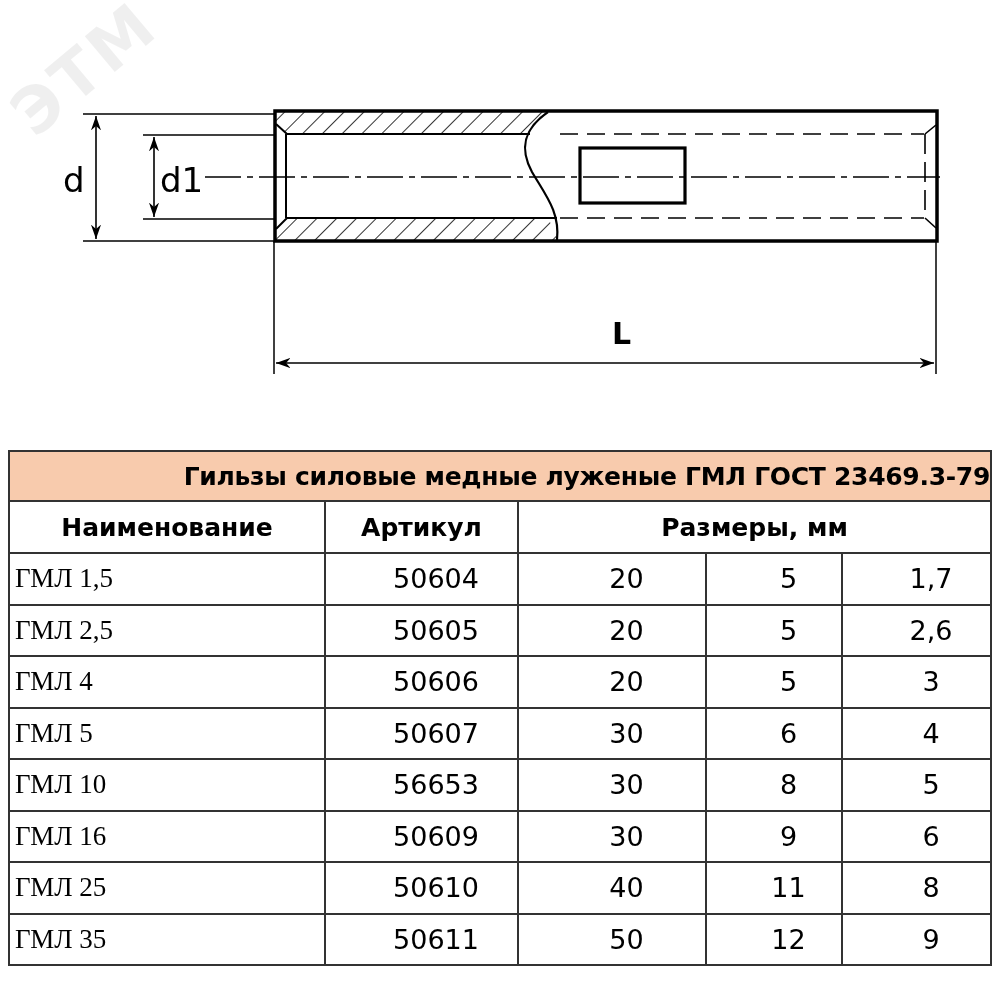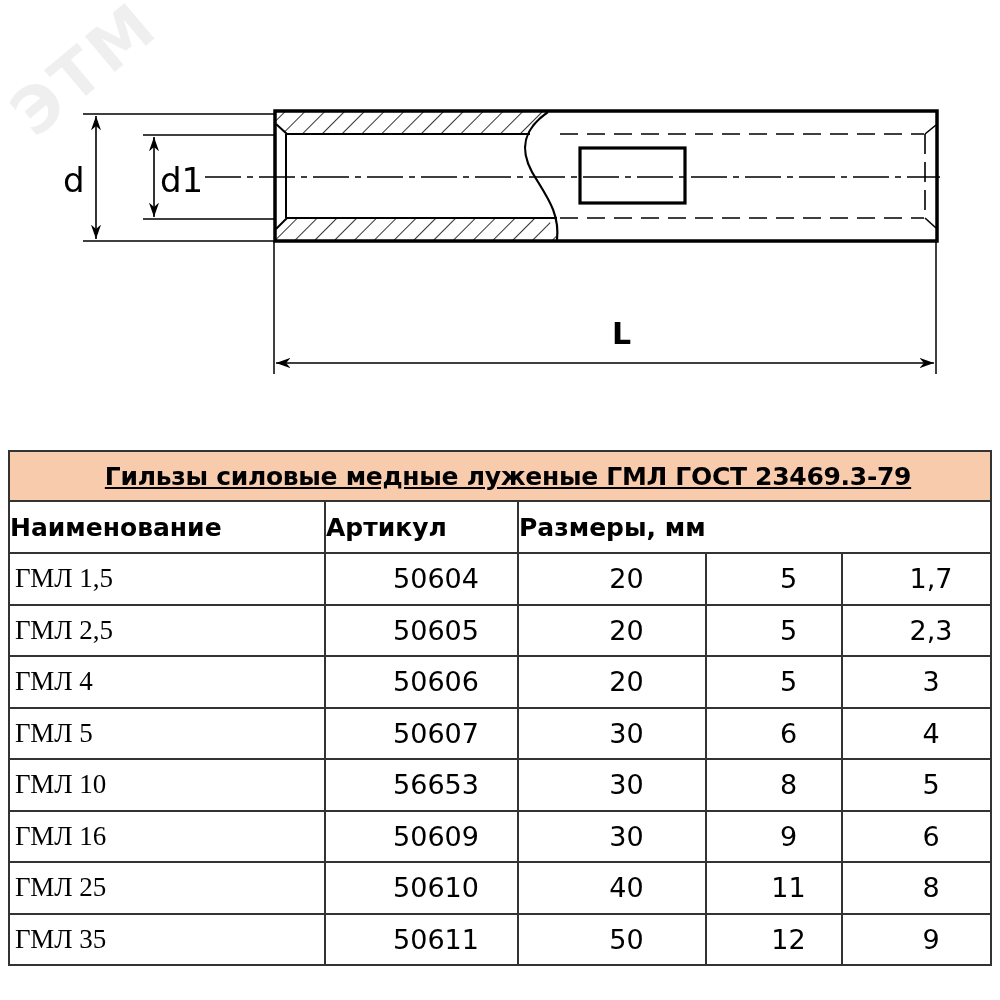--- a/index.html
+++ b/index.html
@@ -7,22 +7,22 @@
          font-family: "Liberation Sans", "DejaVu Sans", sans-serif; color:#000; }
   #drawing { position:absolute; left:0; top:0; width:1000px; height:400px; }
   #drawing text { font-family: "DejaVu Sans", "Liberation Sans", sans-serif; }
   #watermark { position:absolute; left:10px; top:20px; width:190px; height:110px;
                transform:rotate(-40deg); opacity:0.06; font-size:64px; font-weight:bold;
                color:#000; letter-spacing:4px; font-family:"DejaVu Sans", sans-serif; }
   table.spec { position:absolute; left:8px; top:450px; width:982px; border-collapse:collapse;
                table-layout:fixed; font-family:"DejaVu Sans", "Liberation Sans", sans-serif; }
   table.spec td, table.spec th { border:2px solid #333; padding:0; overflow:hidden; white-space:nowrap; }
   table.spec .title-row td { background:#F8CBAD; height:48px; font-weight:bold; font-size:25px;
-                             text-align:center; padding-left:16px; letter-spacing:-0.3px;text-decoration:underline; }
-  table.spec .head-row th { height:50px; font-size:25px; font-weight:bold; text-align:left; }
+                             text-align:right; padding-left:16px; letter-spacing:-0.3px; }
+  table.spec .head-row th { height:50px; font-size:25px; font-weight:bold; text-align:center; }
   table.spec .data-row td { height:49.5px; font-size:27px; font-weight:normal; text-align:center;padding-left:29px; }
   table.spec .data-row td.name { text-align:left; padding-left:5px;font-family:Liberation Serif, serif; }
 </style>
 </head>
 <body>
 
 <div id="watermark">ЭТМ</div>
 
 <svg id="drawing" viewBox="0 0 1000 400" xmlns="http://www.w3.org/2000/svg">
   <defs>
@@ -116,21 +116,21 @@
     <td>50604</td>
     <td>20</td>
     <td>5</td>
     <td>1,7</td>
   </tr>
   <tr class="data-row">
     <td class="name">ГМЛ 2,5</td>
     <td>50605</td>
     <td>20</td>
     <td>5</td>
-    <td>2,3</td>
+    <td>2,6</td>
   </tr>
   <tr class="data-row">
     <td class="name">ГМЛ 4</td>
     <td>50606</td>
     <td>20</td>
     <td>5</td>
     <td>3</td>
   </tr>
   <tr class="data-row">
     <td class="name">ГМЛ 5</td>

